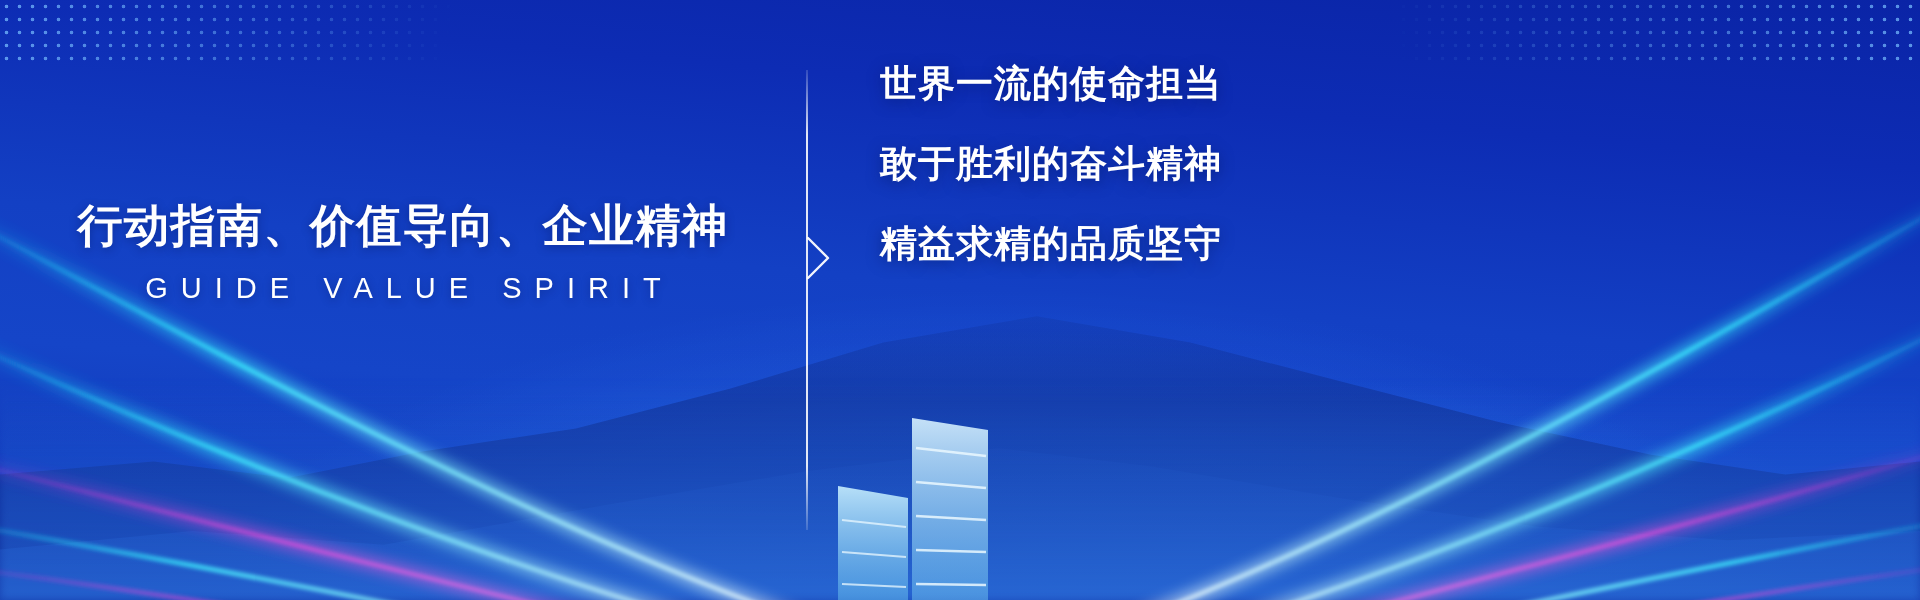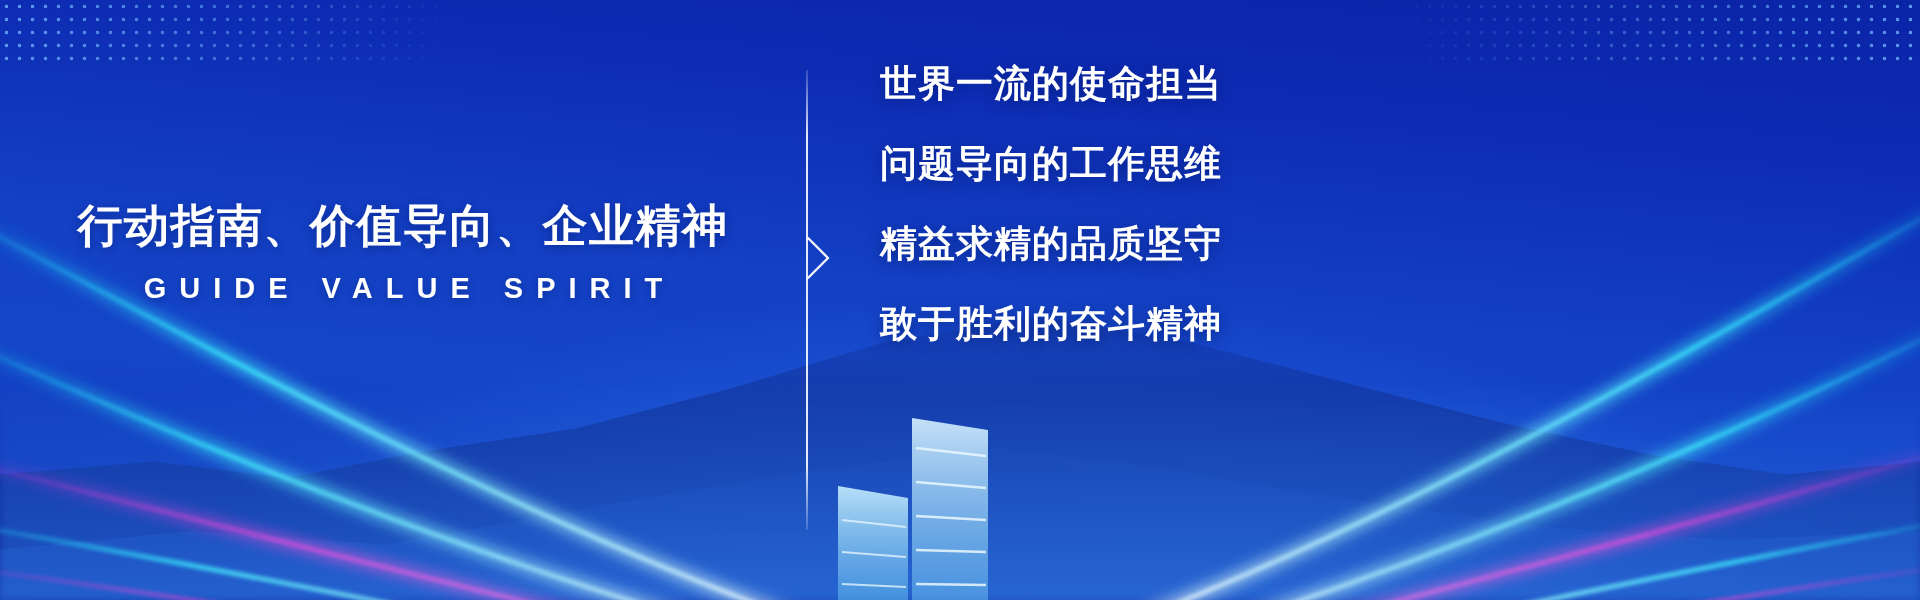--- a/index.html
+++ b/index.html
@@ -78,21 +78,21 @@
   .left-block{
     position:absolute;left:0;top:198px;width:806px;text-align:center;
   }
   .left-title{
     font-size:45px;font-weight:700;color:#ffffff;letter-spacing:1.5px;
     line-height:1.25;text-shadow:0 2px 10px rgba(0,20,90,.45);
     white-space:nowrap;
   }
   .left-sub{
     margin-top:18px;
-    font-size:29px;font-weight:700;color:#ffffff;letter-spacing:13px;
+    font-size:29px;font-weight:400;color:#ffffff;letter-spacing:13px;
     text-indent:13px;white-space:nowrap;
     text-shadow:0 2px 8px rgba(0,20,90,.4);
   }
 
   
   .right-block{
     position:absolute;left:880px;top:44px;width:510px;
   }
   .right-line{
     font-size:37px;font-weight:700;color:#ffffff;
@@ -211,18 +211,17 @@
     </svg>
   </div>
 
   <div class="left-block">
     <div class="left-title">行动指南、价值导向、企业精神</div>
     <div class="left-sub">GUIDE VALUE SPIRIT</div>
   </div>
 
   <div class="right-block">
     <div class="right-line">世界一流的使命担当</div>
-    <div class="right-line">问题导向的工作思维</div>
+    <div class="right-line">敢于胜利的奋斗精神</div>
     <div class="right-line">精益求精的品质坚守</div>
-    <div class="right-line">敢于胜利的奋斗精神</div>
   </div>
 
 </div>
 
 </body></html>

